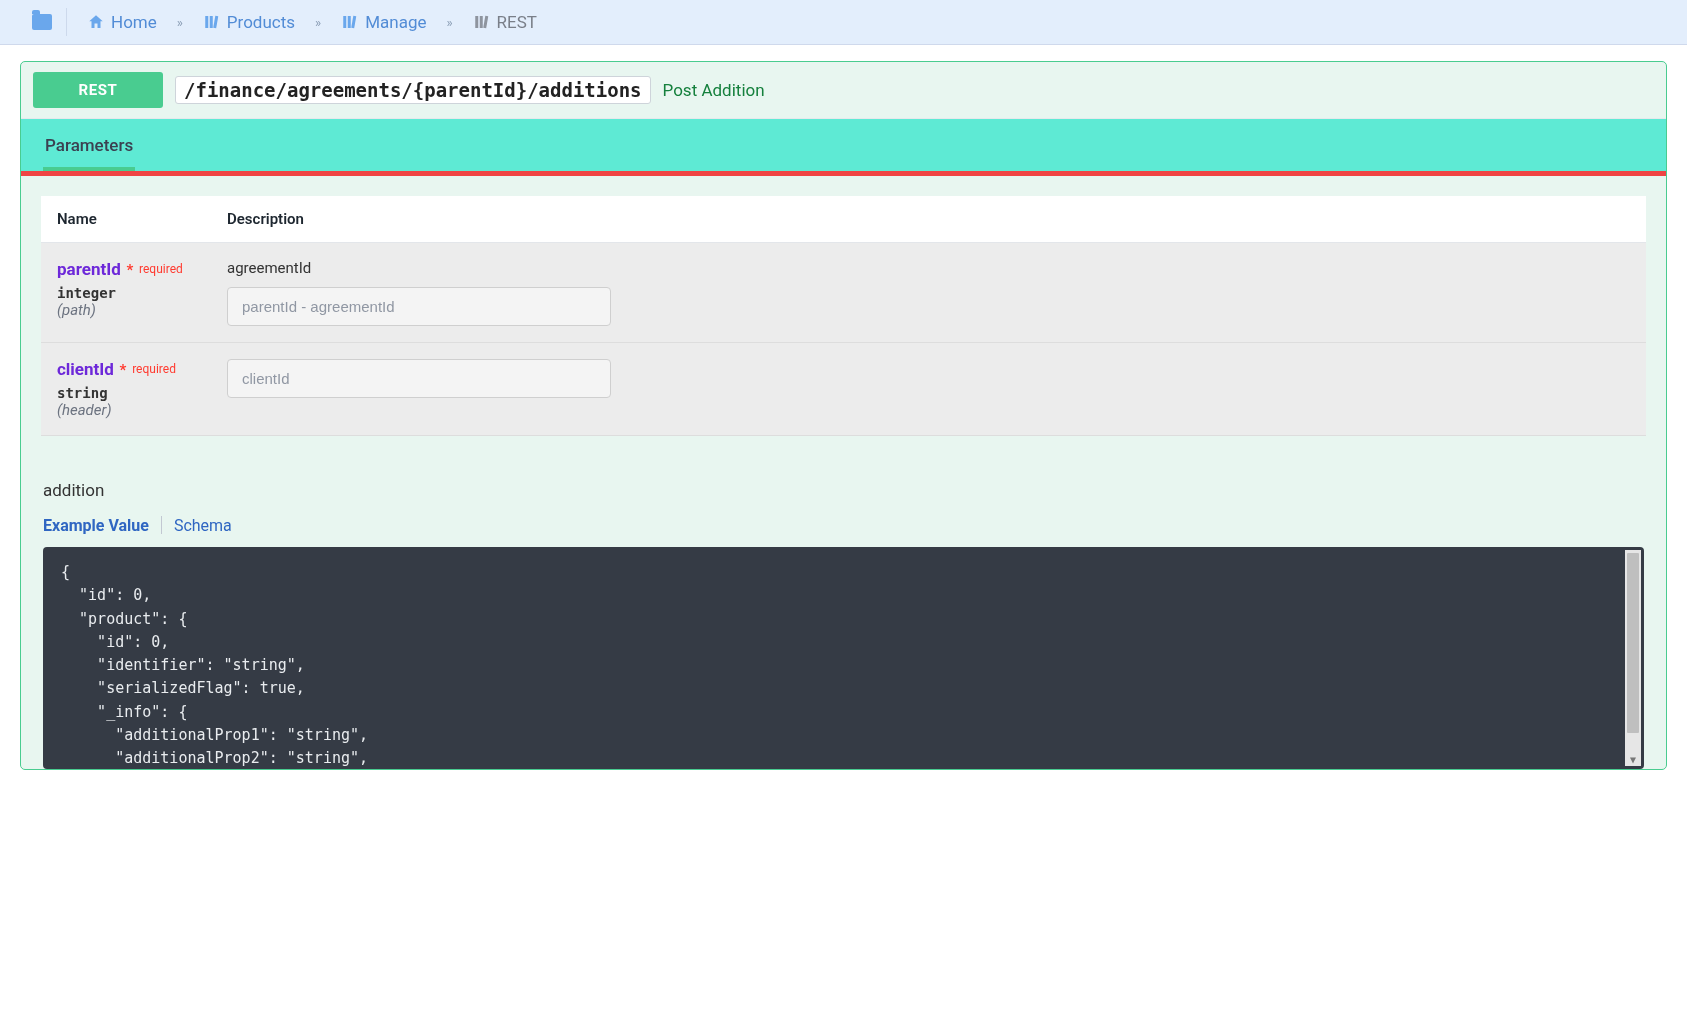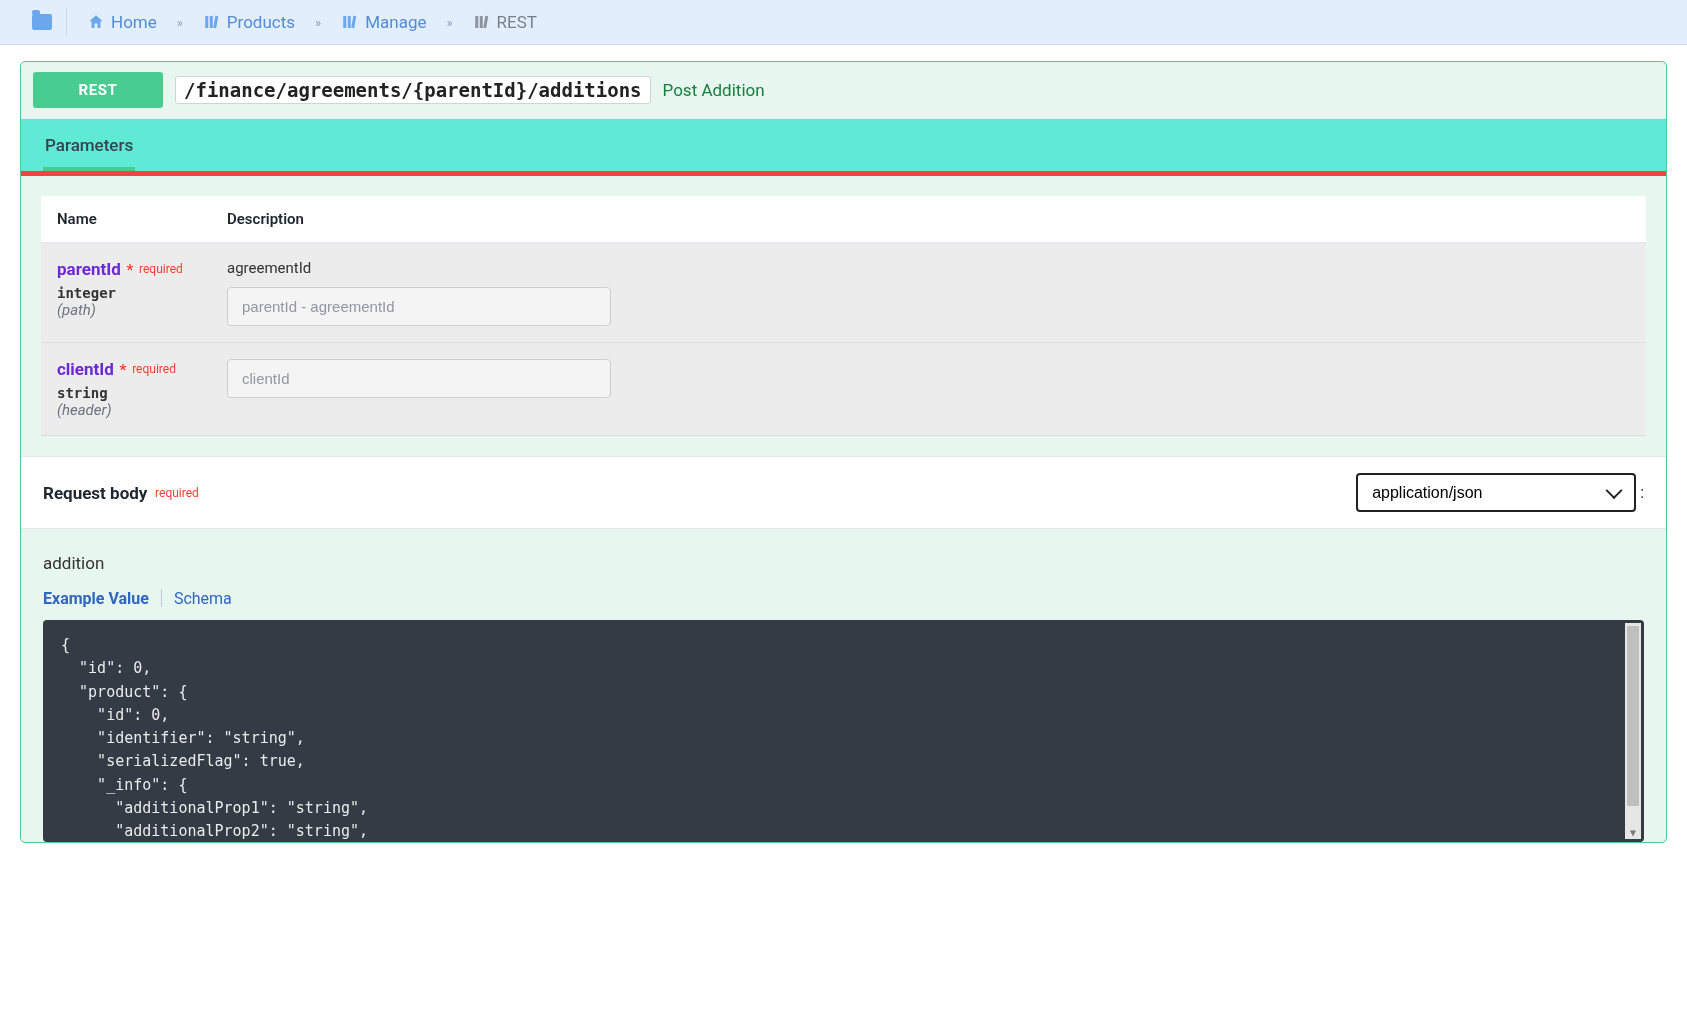--- a/index.html
+++ b/index.html
@@ -154,34 +154,20 @@
           <span class="ptype">string</span>
           <span class="pin">(header)</span>
         </td>
         <td>
           <input class="pinput" type="text" placeholder="clientId" style="">
         </td>
       </tr>
     </tbody>
   </table>
 
-  <div class="reqbody-head">
-    <div>
-      <span class="reqbody-title">Request body</span>
-      <span class="req-text" style="margin-left:4px">required</span>
-    </div>
-    <div style="display:flex;align-items:center">
-      <span class="select-wrap">
-        <select class="ct-select">
-          <option>application/json</option>
-        </select>
-      </span>
-      <span class="select-suffix">:</span>
-    </div>
-  </div>
 
   <div class="reqbody">
     <div class="reqbody-desc">addition</div>
     <div class="model-tabs">
       <span class="model-tab active">Example Value</span>
       <span class="model-sep"></span>
       <span class="model-tab" style="font-weight:400">Schema</span>
     </div>
     <div class="code-block"><span>{
   "id": 0,

